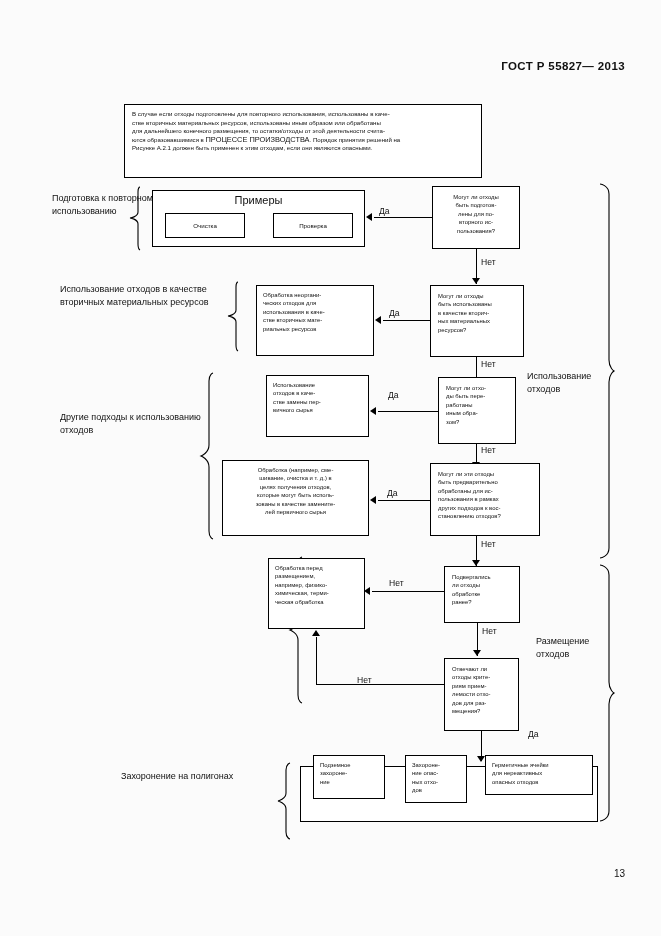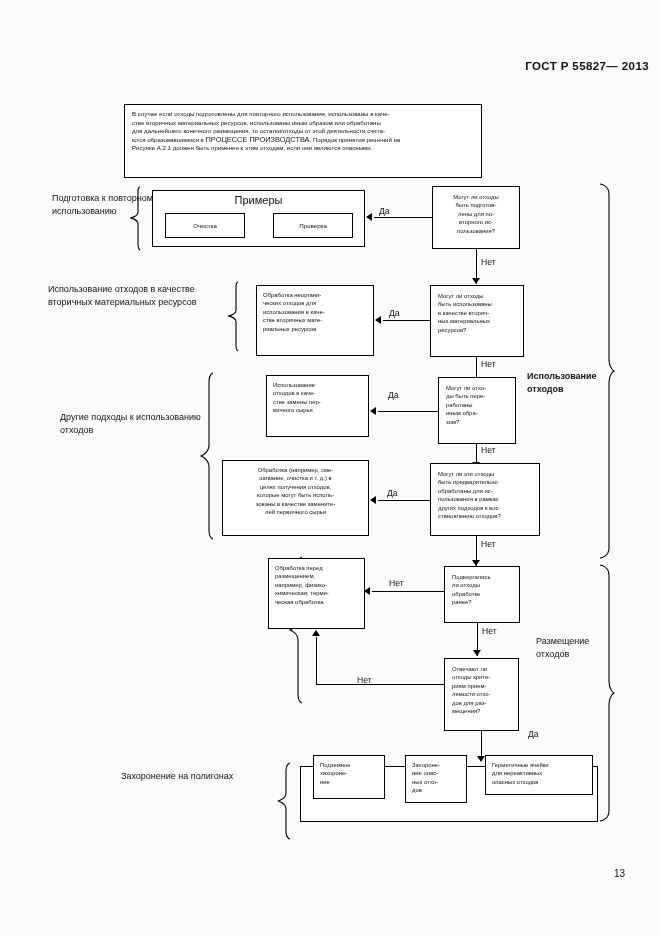--- a/index.html
+++ b/index.html
@@ -20,21 +20,21 @@
     position: absolute;
     left: 0; top: 0;
     width: 661px;
     height: 936px;
     background: #fbfbfb;
   }
 
   
   .doc-header {
     position: absolute;
-    right: 12px;
+    right: 36px;
     top: 60px;
     font-size: 11.5px;
     font-weight: bold;
     letter-spacing: 0.4px;
     white-space: nowrap;
   }
   .section-title {
     position: absolute;
     left: 61px;
     top: 84px;
@@ -234,21 +234,21 @@
   </div>
 
   <div class="hline" style="left:374px; top:217px; width:58px;"></div>
   <div class="arrow-left" style="left:366px; top:213px;"></div>
   <div class="lbl" style="left:379px; top:206px;">Да</div>
 
   <div class="vline" style="left:476px; top:249px; height:35px;"></div>
   <div class="arrow-down" style="left:471.5px; top:278px;"></div>
   <div class="lbl" style="left:481px; top:257px;">Нет</div>
 
-  <div class="cat-label" style="left:40px; top:283px; width:160px;">Использование отходов
+  <div class="cat-label" style="left:52px; top:283px; width:160px;">Использование отходов
 в качестве вторичных
 материальных
 ресурсов</div>
 
   <svg class="brace" style="left:225px; top:281px;" width="16" height="74" viewBox="0 0 16 74">
     <path d="M13 1 C13 1 11 1 11 6 L11 29 C11 34 3 35 3 35 C3 35 11 36 11 41 L11 64 C11 69 13 70 13 70" fill="none" stroke="#000" stroke-width="1.1"></path>
   </svg>
 
   <div class="box" style="left:256px; top:285px; width:118px; height:71px;">
     <span class="box-txt" style="white-space:pre-line;">Обработка неоргани-
@@ -319,21 +319,21 @@
   <div class="hline" style="left:378px; top:500px; width:52px;"></div>
   <div class="arrow-left" style="left:370px; top:496px;"></div>
   <div class="lbl" style="left:387px; top:488px;">Да</div>
   <div class="vline" style="left:476px; top:536px; height:30px;"></div>
   <div class="arrow-down" style="left:471.5px; top:560px;"></div>
   <div class="lbl" style="left:481px; top:539px;">Нет</div>
 
   <svg class="brace" style="left:596px; top:182px;" width="20" height="378" viewBox="0 0 20 378">
     <path d="M4 2 C4 2 13 3 13 12 L13 178 C13 186 18 189 18 189 C18 189 13 192 13 200 L13 366 C13 375 4 376 4 376" fill="none" stroke="#000" stroke-width="1.1"></path>
   </svg>
-  <div class="side-label" style="left:527px; top:370px; width:90px; white-space:pre-line;font-weight:bold;">Использование
+  <div class="side-label" style="left:527px; top:370px; width:90px; white-space:pre-line;">Использование
  отходов</div>
 
 
   <svg class="brace" style="left:287px; top:556px;" width="18" height="150" viewBox="0 0 18 150">
     <path d="M15 1 C15 1 11 2 11 9 L11 64 C11 71 3 74 3 74 C3 74 11 77 11 84 L11 139 C11 146 15 147 15 147" fill="none" stroke="#000" stroke-width="1.1"></path>
   </svg>
 
   <div class="box" style="left:268px; top:558px; width:97px; height:71px;">
     <span class="box-txt" style="white-space:pre-line;">Обработка перед
 размещением,

